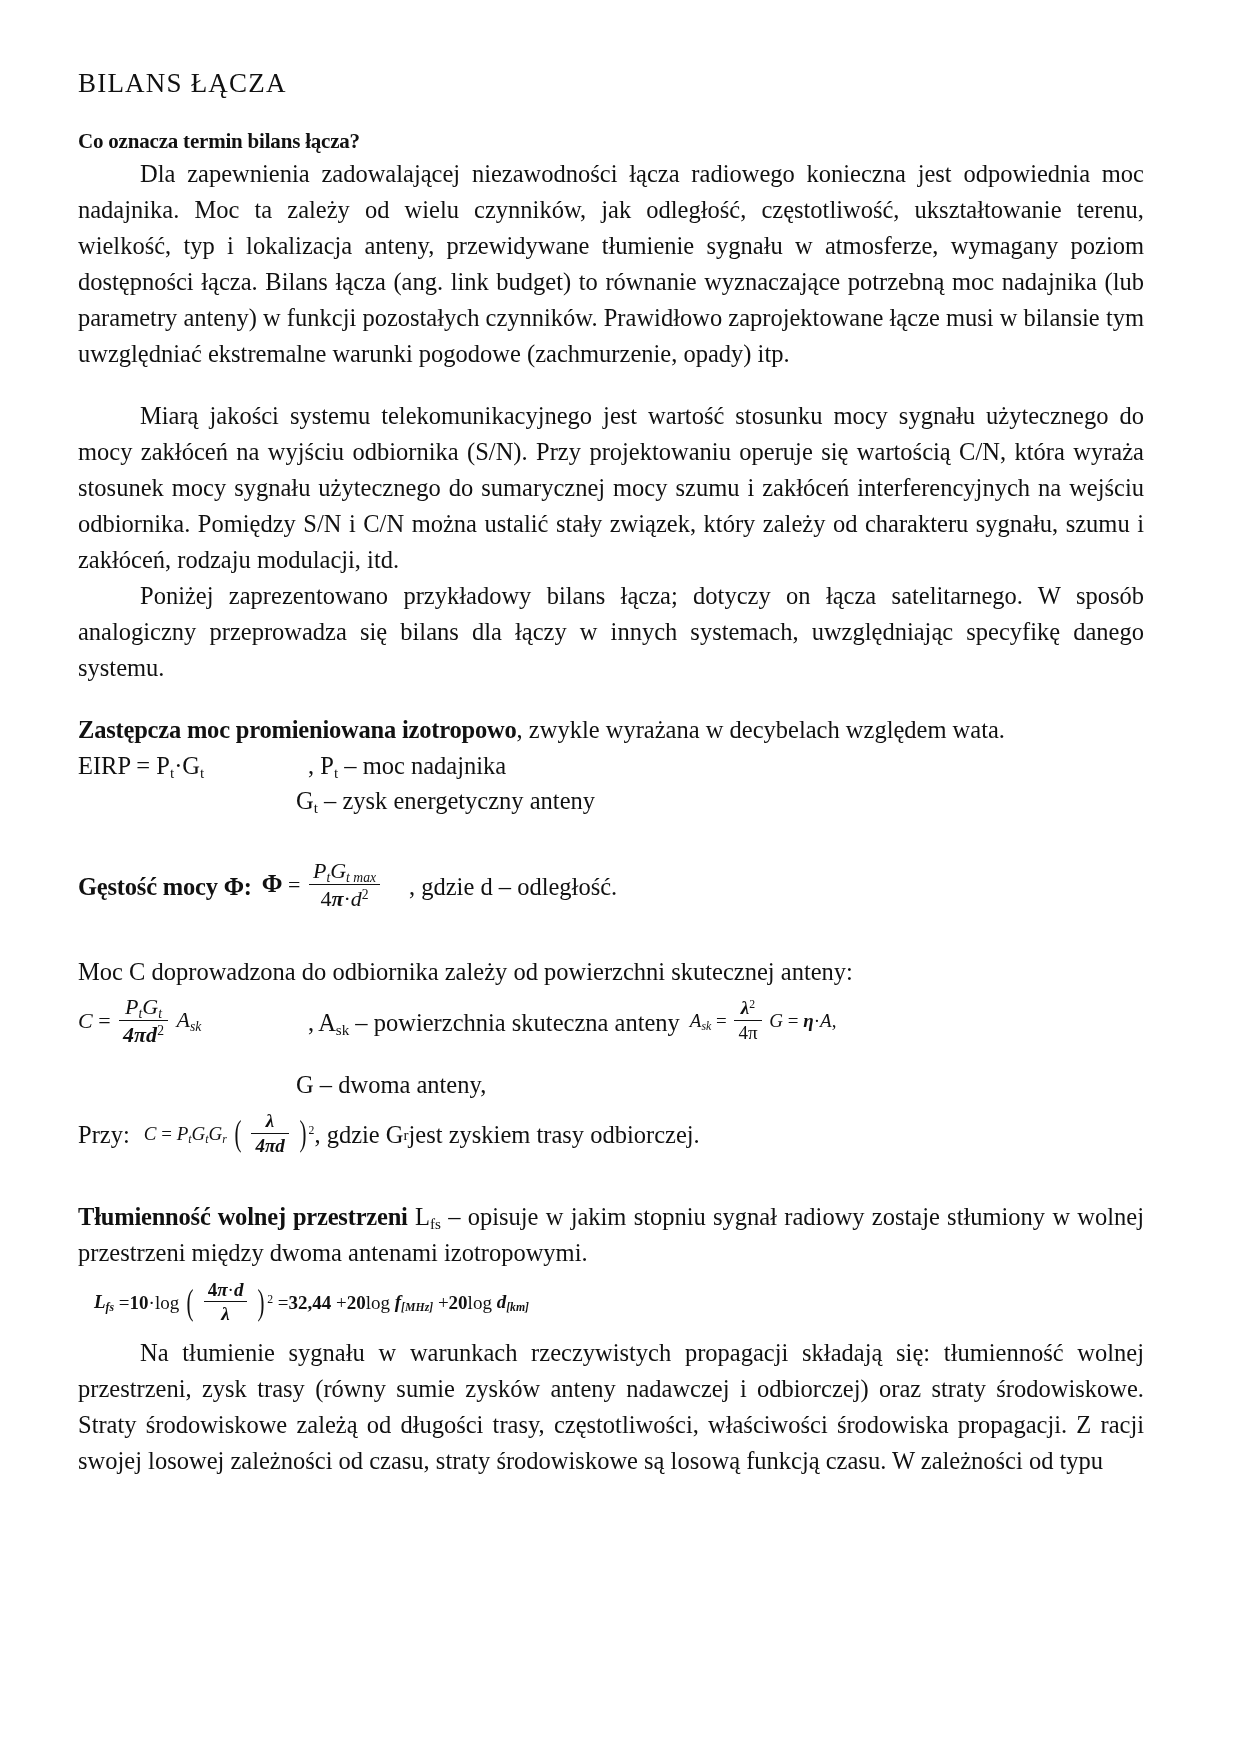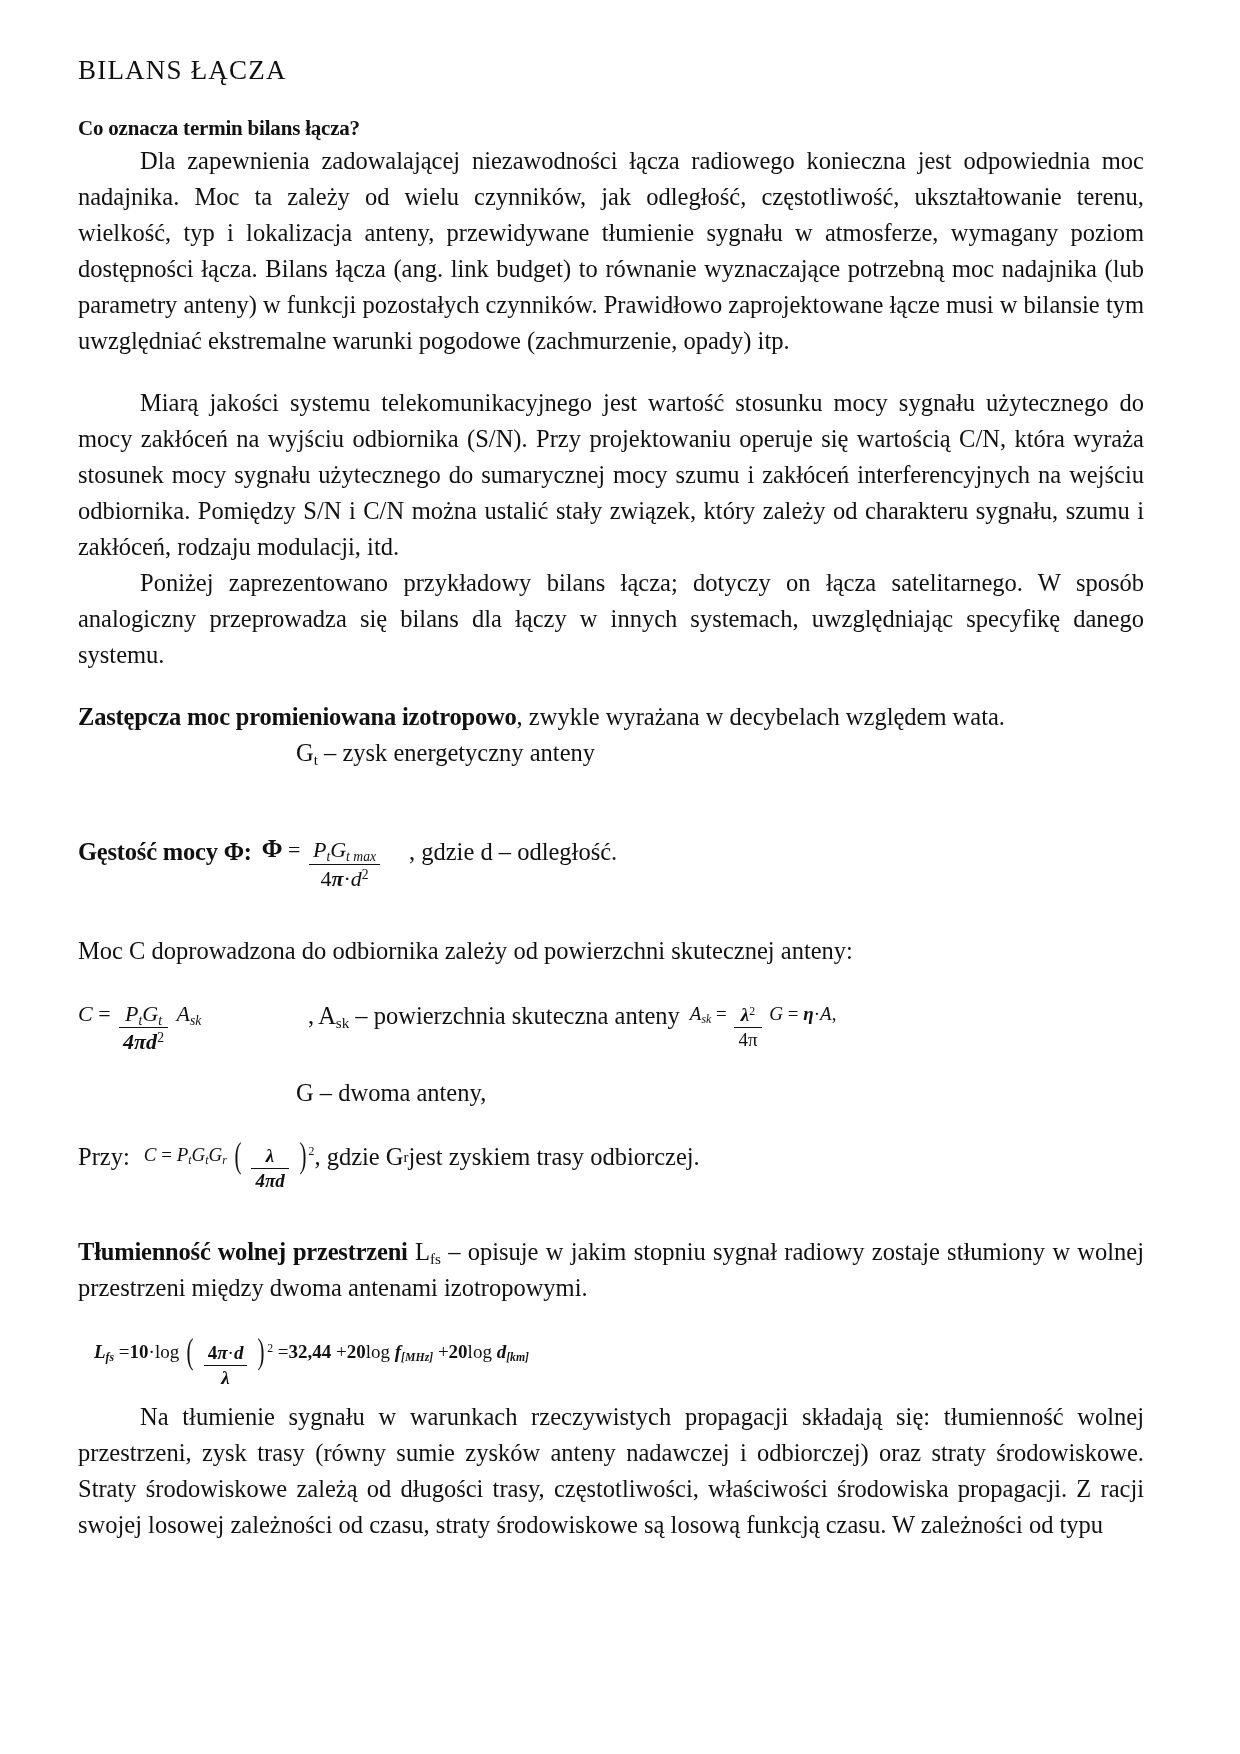--- a/index.html
+++ b/index.html
@@ -12,21 +12,21 @@
     height: 1754px;
     font-family: "Liberation Serif", "DejaVu Serif", serif;
     color: #111111;
     overflow: hidden;
   }
   .page {
     position: relative;
     width: 1240px;
     height: 1754px;
     box-sizing: border-box;
-    padding: 46px 96px 40px 78px;
+    padding: 59px 96px 40px 78px;
   }
 
   
   .doc-title {
     font-size: 27px;
     letter-spacing: 1.2px;
     font-weight: 400;
     margin: 10px 0 30px 0;
     line-height: 1.1;
   }
@@ -62,21 +62,20 @@
     text-align: center;
     margin: 0 3px;
     position: relative;
     top: -2px;
   }
   .frac > .num {
     display: block;
     padding: 0 4px 1px 4px;
     border-bottom: 1.4px solid #111;
     line-height: 1.15;
-    margin-top: 28px;
   }
   .frac > .den {
     display: block;
     padding: 1px 4px 0 4px;
     line-height: 1.15;
   }
 
   .paren-big {
     display: inline-block;
     font-size: 1.9em;
@@ -130,20 +129,32 @@
   <p class="body indent">Miarą jakości systemu telekomunikacyjnego jest wartość stosunku  mocy sygnału użytecznego do mocy zakłóceń na wyjściu odbiornika (S/N). Przy projektowaniu operuje się wartością C/N, która wyraża stosunek mocy sygnału użytecznego do sumarycznej mocy szumu i zakłóceń interferencyjnych na wejściu odbiornika. Pomiędzy S/N i C/N można ustalić stały związek, który zależy od charakteru sygnału, szumu i zakłóceń, rodzaju modulacji, itd.</p>
 
   <p class="body indent">Poniżej zaprezentowano przykładowy bilans łącza; dotyczy on łącza satelitarnego. W sposób analogiczny przeprowadza się bilans dla łączy w innych systemach, uwzględniając specyfikę danego systemu.</p>
 
   <div class="gap-md"></div>
 
   <p class="body">
     <span class="bold-head" style="font-size:24.5px;">Zastępcza moc promieniowana izotropowo</span><span>, zwykle wyrażana w decybelach względem wata.</span>
   </p>
 
+  <div class="eq-row">
+    <div class="eq-left nowrap">
+      <span>EIRP</span>
+      <span>=</span>
+      <span><span>P</span><sub>t</sub></span><span>·</span><span><span>G</span><sub>t</sub></span>
+    </div>
+    <div class="eq-right">
+      <span>,</span>
+      <span><span>P</span><sub>t</sub></span>
+      <span>– moc nadajnika</span>
+    </div>
+  </div>
 
   <div class="def-line">
     <span><span>G</span><sub>t</sub></span>
     <span>– zysk energetyczny anteny</span>
   </div>
 
   <div class="gap-lg"></div>
 
   <div class="row-flex">
     <span class="lbl bold-head" style="font-size:24.5px;margin:0;">Gęstość mocy Φ:</span>

